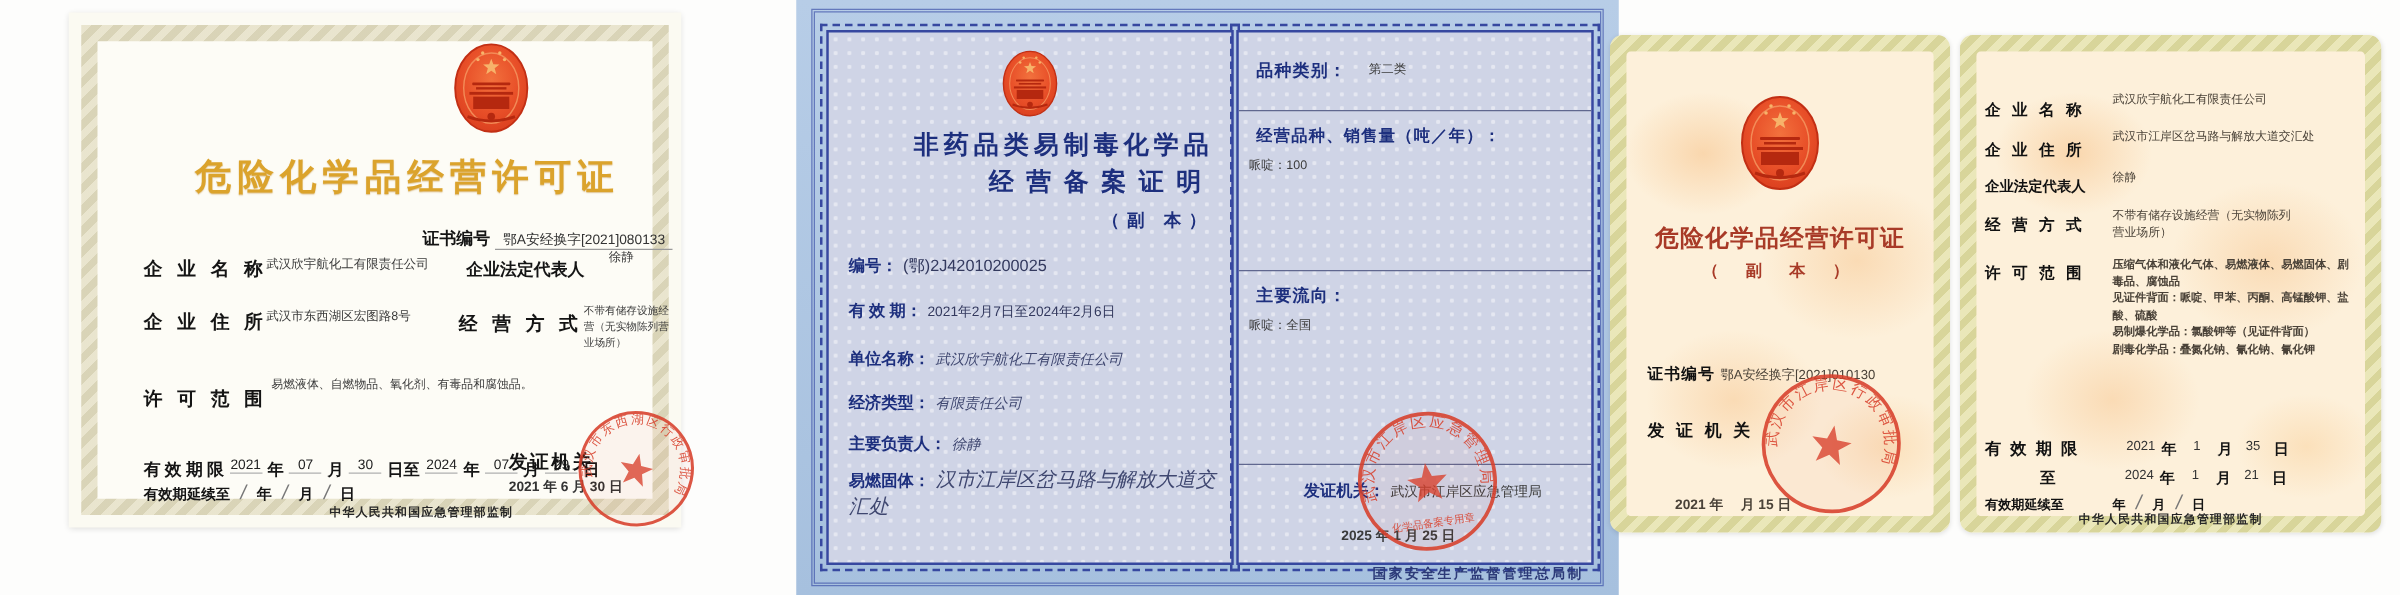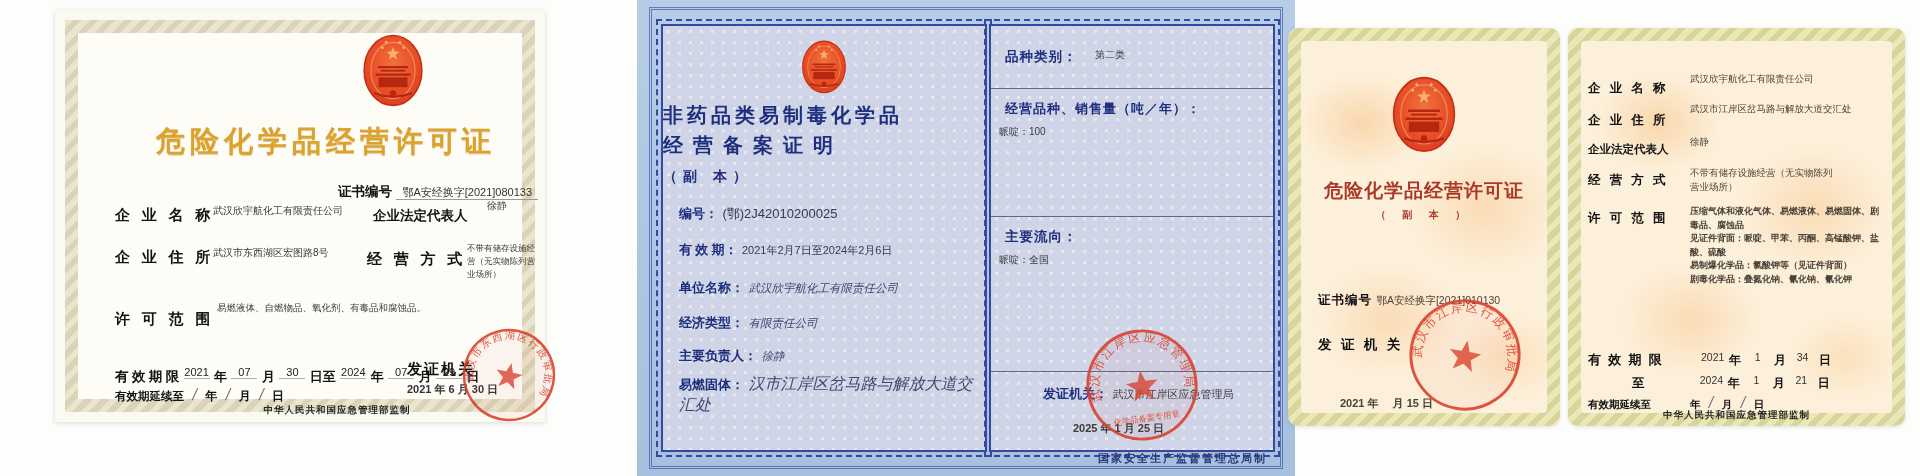--- a/index.html
+++ b/index.html
@@ -37,21 +37,21 @@
   
   .cert2{left:637px;top:0;width:658px;height:476px;
          background:linear-gradient(180deg,#b7cde7,#a6c0de);}
   .mid-frame{position:absolute;inset:7px 12px;border:3px double rgba(45,65,160,.6);}
   .panel{position:absolute;background-color:#cfd4e6;border:2px solid #3748a0;
          outline:2px dashed #3748a0;outline-offset:3px;
          background-image:radial-gradient(circle,rgba(255,255,255,.45) 1.5px,transparent 2px);
          background-size:11px 11px;}
   .panelL{left:24px;top:24px;width:322px;height:424px;}
   .panelR{left:352px;top:24px;width:282px;height:424px;}
-  .c2-title{position:absolute;left:0;right:14px;text-align:left;font-family:Liberation Sans, sans-serif;
+  .c2-title{position:absolute;left:0;right:14px;text-align:right;font-family:Liberation Serif, serif;
             font-weight:bold;color:#1d2f7e;}
   .c2-lbl{font-weight:bold;color:#1d2f7e;font-size:13px;font-family:"Liberation Serif",serif;}
   .c2-val{font-size:11.5px;color:#3f4770;font-style:italic;}
   .c2-row{position:absolute;left:16px;right:10px;}
   .divider{position:absolute;left:0;right:0;border-top:1.5px solid #60678f;}
   .c2-footer{position:absolute;right:28px;top:451px;font-size:11px;font-weight:bold;
              color:#2c3a78;letter-spacing:2px;font-family:"Liberation Serif",serif;}
 
   
   .card{position:absolute;top:28px;height:398px;border-radius:10px;padding:13px;box-sizing:border-box;
@@ -61,22 +61,22 @@
   .cardR{left:1568px;width:337px;}
   .card-inner{position:absolute;inset:13px;border-radius:4px;background-color:#fdf0da;
         background-image:
           radial-gradient(90px 70px at 25% 22%,rgba(247,198,144,.6),transparent 70%),
           radial-gradient(110px 90px at 75% 45%,rgba(247,198,144,.5),transparent 70%),
           radial-gradient(100px 80px at 35% 75%,rgba(247,198,144,.5),transparent 70%),
           radial-gradient(80px 60px at 85% 85%,rgba(250,214,166,.6),transparent 70%);}
   .c3-title{position:absolute;top:150px;left:0;right:0;text-align:center;
             font-family:"Liberation Serif",serif;font-weight:bold;font-size:19px;
             letter-spacing:1px;color:#a83a27;}
-  .c3-copy{position:absolute;top:180px;left:0;right:0;text-align:center;font-size:10px;
-           letter-spacing:7px;color:#a83a27;font-weight:bold;font-family:Liberation Serif, serif;}
+  .c3-copy{position:absolute;top:180px;left:0;right:0;text-align:center;font-size:13px;
+           letter-spacing:7px;color:#a83a27;font-weight:bold;font-family:Liberation Mono, monospace;}
   .c3-lbl{font-weight:bold;color:#111;font-size:12.5px;letter-spacing:3px;font-family:"Liberation Serif",serif;}
   .c3-lbl-s{font-weight:bold;color:#111;font-size:11.5px;font-family:"Liberation Serif",serif;}
   .c3-val{font-size:9.5px;color:#4a4238;}
   .c3-scope{font-size:9px;line-height:1.5;color:#4a4238;font-weight:bold;}
   .c3-footer{position:absolute;top:381px;left:20px;right:20px;text-align:center;
              font-size:9.5px;font-weight:bold;color:#262626;letter-spacing:1px;}
   .num3{display:inline-block;transform:translateY(-3px);font-size:10.5px;color:#333;
         min-width:24px;text-align:center;}
   .unit3{font-weight:bold;font-size:12px;color:#141414;font-family:"Liberation Serif",serif;}
 </style>
@@ -288,21 +288,21 @@
       <div class="c3-scope">剧毒化学品：叠氮化钠、氰化钠、氰化钾</div>
     </div>
 
     <div class="abs" style="left:20px;top:322px;white-space:nowrap">
       <span class="c3-lbl" style="font-size:13px;letter-spacing:2px">有 效 期 限</span>
       <span style="display:inline-block;width:28px"></span>
       <span class="num3">2021</span>
       <span class="unit3">年</span>
       <span class="num3">1</span>
       <span class="unit3">月</span>
-      <span class="num3">34</span>
+      <span class="num3">35</span>
       <span class="unit3">日</span>
     </div>
     <div class="abs" style="left:64px;top:345px;white-space:nowrap">
       <span class="unit3" style="font-size:12.5px">至</span>
       <span style="display:inline-block;width:46px"></span>
       <span class="num3">2024</span>
       <span class="unit3">年</span>
       <span class="num3">1</span>
       <span class="unit3">月</span>
       <span class="num3">21</span>

